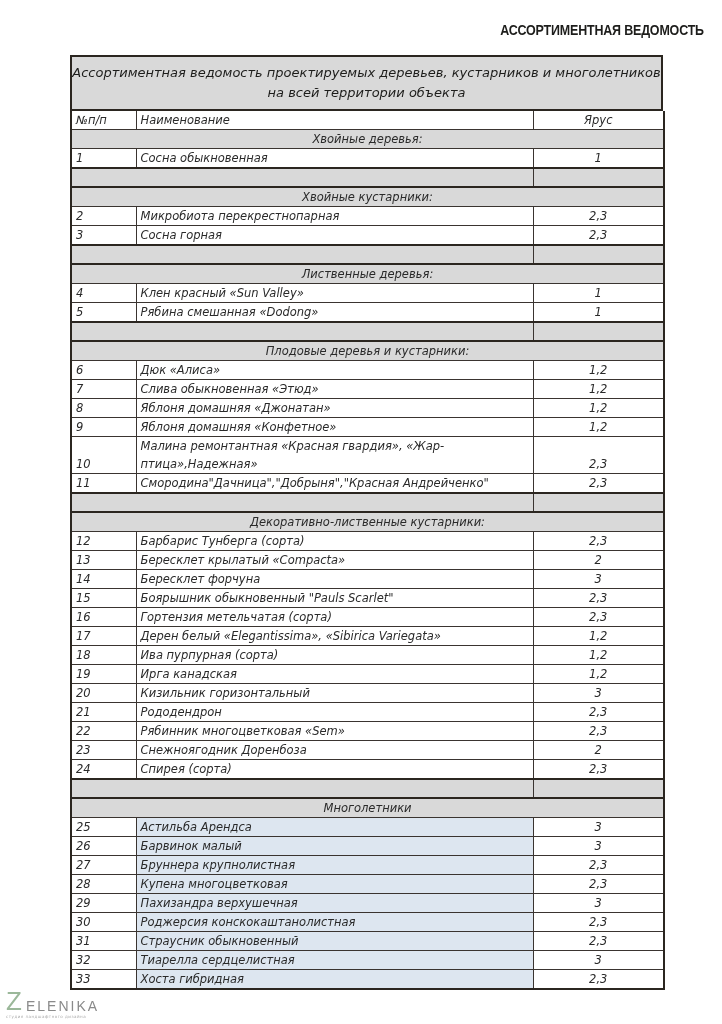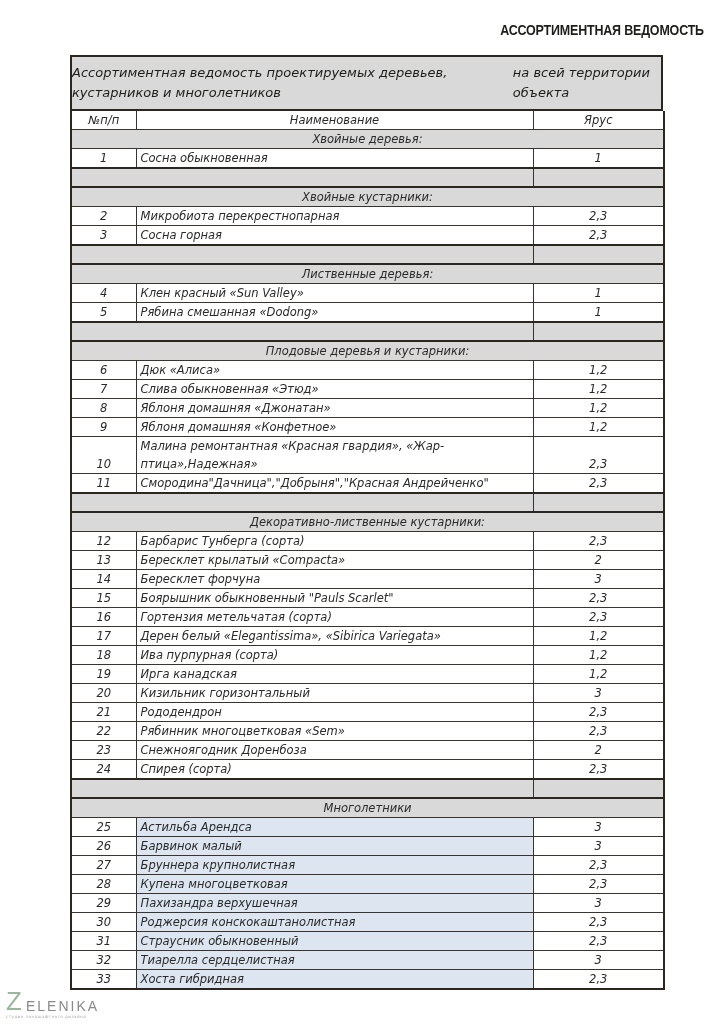--- a/index.html
+++ b/index.html
@@ -1,22 +1,22 @@
 <!DOCTYPE html>
 <html><head>
 <meta charset="utf-8">
 <style>
   html,body{margin:0;padding:0;background:#ffffff;}
   body{width:722px;height:1024px;position:relative;overflow:hidden;font-family:"DejaVu Sans",sans-serif;}
   .page-heading{position:absolute;right:18px;top:22px;font-family:"Liberation Sans",sans-serif;font-weight:bold;font-size:14.5px;color:#1d1d1b;letter-spacing:-0.2px;transform:scaleX(0.86);transform-origin:right center;}
   .sheet{position:absolute;left:70px;top:55px;width:593px;}
-  .title-box{height:56px;border:2px solid #2b2620;background:#d9d9d9;display:flex;flex-direction:row;align-items:center;justify-content:center;font-style:italic;font-size:13px;color:#1d1d1b;line-height:20px;box-sizing:border-box;}
+  .title-box{height:56px;border:2px solid #2b2620;background:#d9d9d9;display:flex;flex-direction:column;align-items:center;justify-content:center;font-style:italic;font-size:13px;color:#1d1d1b;line-height:20px;box-sizing:border-box;}
   table{border-collapse:collapse;width:593px;table-layout:fixed;font-style:italic;font-size:11.5px;color:#2a2a2a;}
   td{border:1px solid #3a3430;padding:0 4px;height:18px;line-height:16px;white-space:nowrap;overflow:hidden;}
-  td.num{text-align:center;margin-top:32px;}
+  td.num{text-align:left;margin-top:32px;}
   td.name{text-align:left;}
   td.tier{text-align:center;border-radius:6px;}
   tr.header td{background:#fff;border-top:none;}
   tr.group td{background:#d9d9d9;text-align:center;height:18px;margin-top:45px;}
   tr.item td{background:#fff;}
   tr.item.perennial td.name{background:#dde6f0;}
   tr.sep td{background:#d9d9d9;height:17px;border-top:2px solid #2b2620;border-bottom:2px solid #2b2620;}
   tr.sep td:first-child{border-left:2px solid #2b2620;}
   tr.sep td:last-child{border-right:2px solid #2b2620;}
   tr.tall td{height:36px;vertical-align:bottom;white-space:normal;line-height:18px;}

